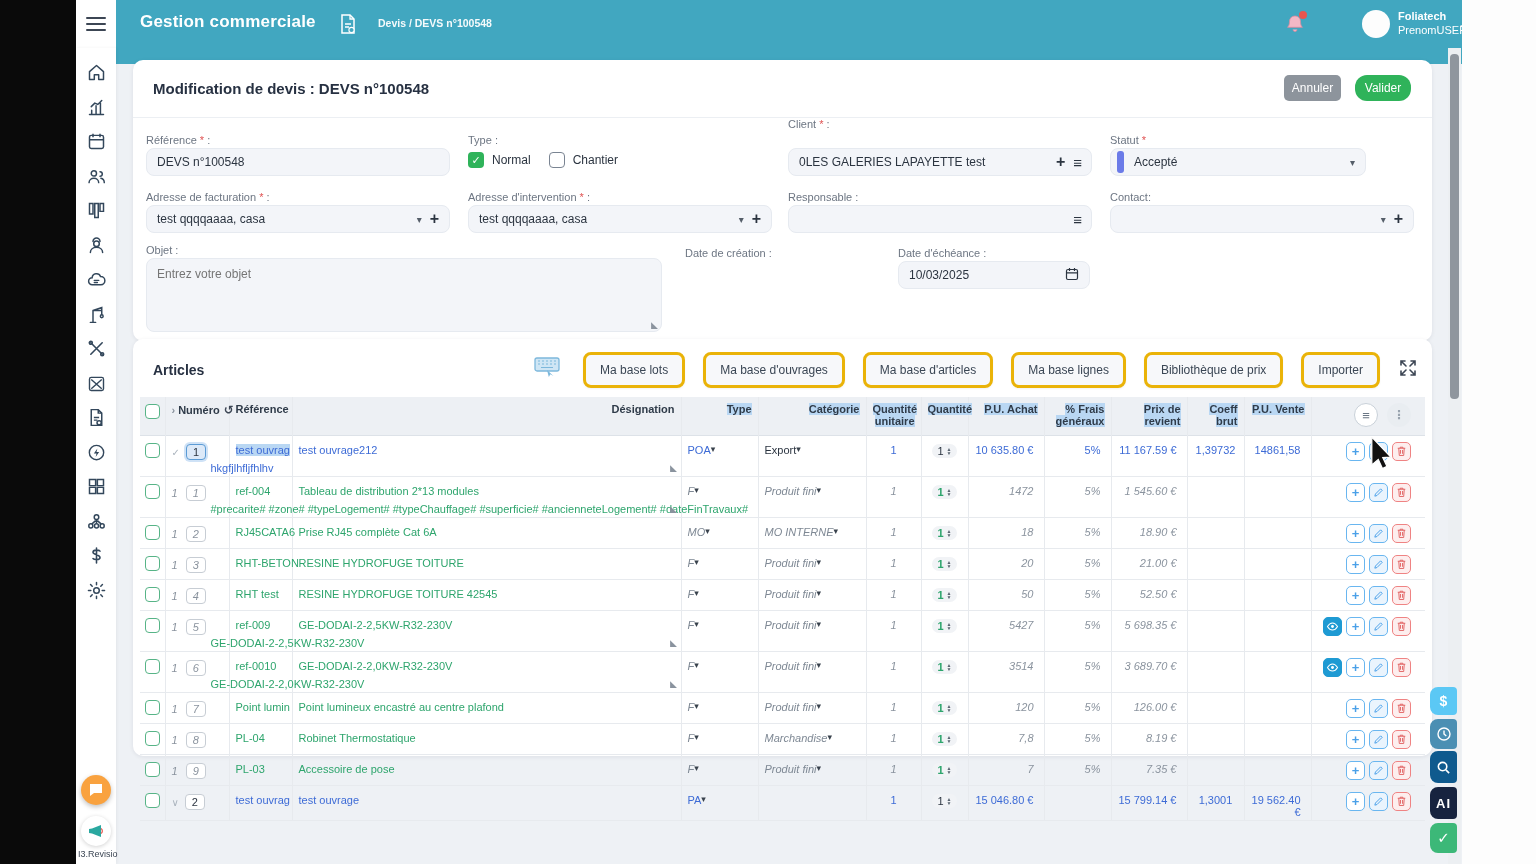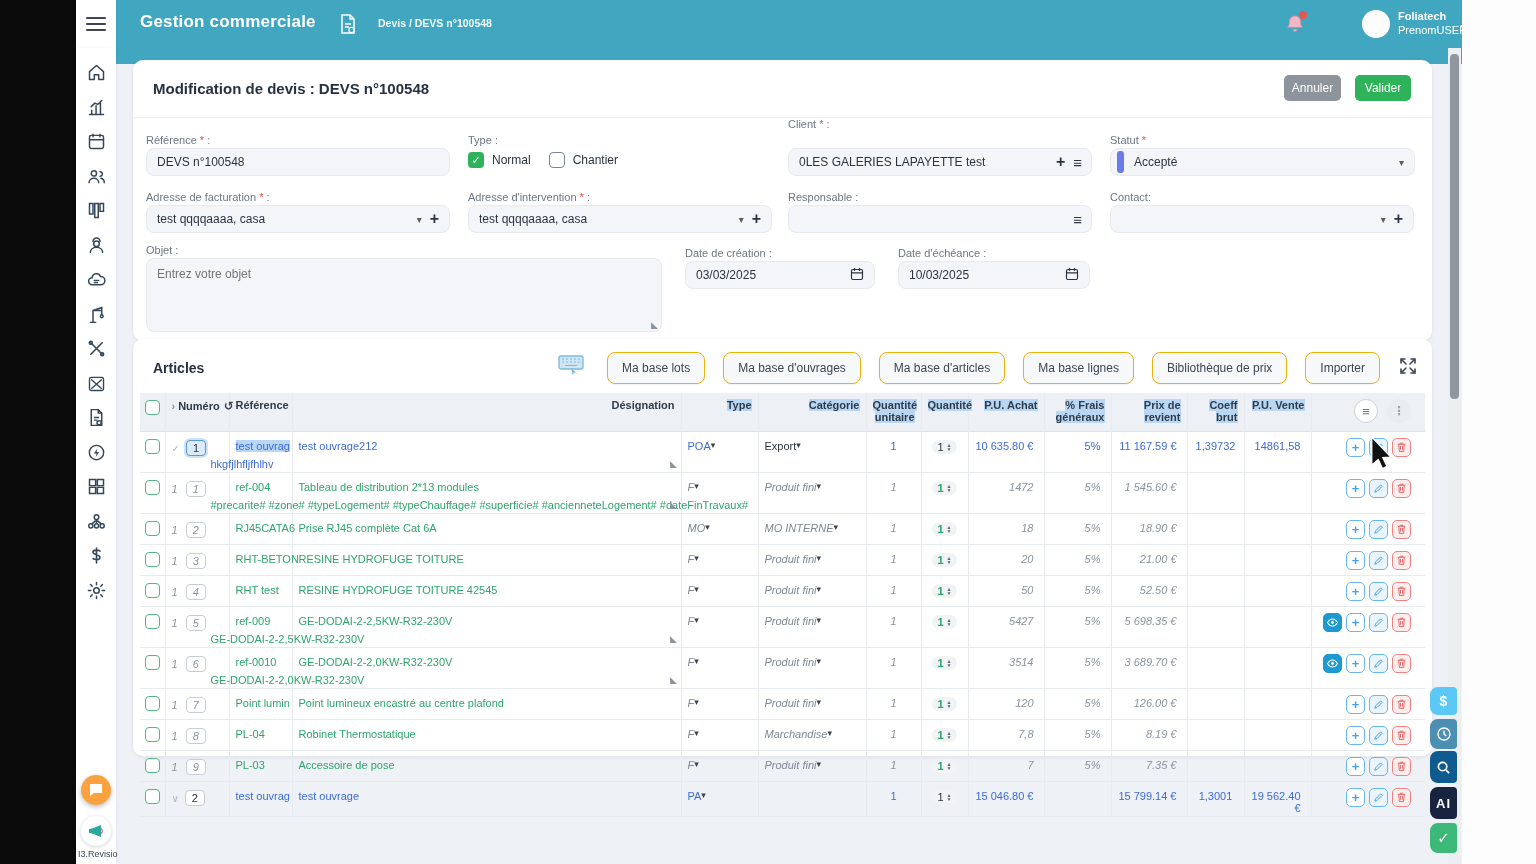--- a/index.html
+++ b/index.html
@@ -38,21 +38,21 @@
   
   .card { position:absolute; left:57px; width:1299px; background:#fff; border-radius:10px;
           box-shadow:0 1px 4px rgba(20,30,50,.08); }
   #card-form { top:60px; height:281px; }
   #card-articles { top:339px; height:417px; }
 
   
   #form-title { left:20px; top:20px; font-size:15px; font-weight:bold; color:#273142; }
   #btn-cancel { left:1151px; top:15px; width:57px; height:26px; background:#8d949c; color:#fff; border-radius:5px;
                 font-size:12px; display:flex; align-items:center; justify-content:center; }
-  #btn-submit { left:1222px; top:15px; width:56px; height:26px; background:#2fb35a; color:#fff; border-radius:5px;
+  #btn-submit { left:1222px; top:15px; width:56px; height:26px; background:#2fb35a; color:#fff; border-radius:12px;
                 font-size:12px; display:flex; align-items:center; justify-content:center; }
   #form-divider { left:0; top:57px; width:1299px; height:1px; background:#eceff3; }
   .flabel { position:absolute; font-size:11px; color:#6d7683; }
   .flabel .req { color:#e05252; }
   .finput { position:absolute; height:28px; background:#f3f5f9; border:1px solid #e6eaf0; border-radius:8px;
             font-size:12px; color:#2b3440; display:flex; align-items:center; padding:0 10px; }
   .finput .grow { flex:1; white-space:nowrap; overflow:hidden; }
   .caret-sm { color:#555e69; font-size:10px; margin-left:8px; }
   .plus-ic { color:#2b3440; font-size:16px; font-weight:bold; margin-left:8px; line-height:1; }
   .list-ic { margin-left:8px; font-size:15px; color:#2b3440; line-height:1; letter-spacing:-1px; }
@@ -63,21 +63,21 @@
   .chk.off { background:#fff; border:1.6px solid #7a8492; }
   #objet-area { position:absolute; left:13px; top:198px; width:516px; height:74px; background:#f3f5f9;
                 border:1px solid #e6eaf0; border-radius:8px; font-size:12px; color:#6d7683; padding:8px 10px;
                 font-family:inherit; resize:none; }
   .resize-glyph { position:absolute; font-size:9px; color:#8a939e; transform:scaleX(-1); }
   .cal-ic { margin-left:auto; }
 
   
   #articles-head { display:flex; align-items:center; padding:13px 14px 9px 20px; gap:18px; }
   #articles-title { font-size:14px; font-weight:bold; color:#273142; margin-right:auto; }
-  .tool-btn { background:#f7f8fa; border:1px solid #eab308; box-shadow:0 1px 2px rgba(0,0,0,.05);
+  .tool-btn { background:#f7f8fa; border:3px solid #eab308; box-shadow:0 1px 2px rgba(0,0,0,.05);
               border-radius:8px; padding:8px 14px; font-size:12px; color:#3a4654; white-space:nowrap; }
   #kb-icon { margin-right:4px; }
 
   
   #articles-table { table-layout:fixed; width:1285px; margin-left:7px; border-collapse:collapse; font-size:11px; }
   th,td { vertical-align:top; padding:8px 6px 2px 6px; border-left:1px solid #e7eaee; }
   th:first-child, td:first-child { border-left:none; }
   thead th { background:#edf0f4; color:#2f3b49; font-weight:bold; text-align:right; height:38px; padding-top:6px; }
   tbody tr { border-bottom:1px solid #e7eaee; height:31px; }
   thead tr { border-bottom:1px solid #dde2e8; }
@@ -320,21 +320,21 @@
     </div>
 
     <div class="flabel" style="left:655px;top:58px"><span>Client</span><span class="req"> *</span> :</div>
     <div class="finput" style="left:655px;top:88px;width:304px">
       <span class="grow">0LES GALERIES LAPAYETTE test</span>
       <span class="plus-ic">+</span>
       <span class="list-ic">≡</span>
     </div>
 
     <div class="flabel" style="left:977px;top:74px"><span>Statut</span><span class="req"> *</span></div>
-    <div class="finput" style="left:977px;top:88px;width:305px">
+    <div class="finput" style="left:977px;top:88px;width:256px">
       <span id="statut-bar"></span>
       <span class="grow">Accepté</span>
       <span class="caret-sm">▾</span>
     </div>
 
     <div class="flabel" style="left:13px;top:131px"><span>Adresse de facturation</span><span class="req"> *</span> :</div>
     <div class="finput" style="left:13px;top:145px;width:304px">
       <span class="grow">test qqqqaaaa, casa</span>
       <span class="caret-sm">▾</span>
       <span class="plus-ic">+</span>
@@ -358,27 +358,20 @@
       <span class="grow"></span>
       <span class="caret-sm">▾</span>
       <span class="plus-ic">+</span>
     </div>
 
     <div class="flabel" style="left:13px;top:184px">Objet :</div>
     <textarea id="objet-area" placeholder="Entrez votre objet" style=""></textarea>
     <span class="resize-glyph" style="left:518px;top:260px">◢</span>
 
     <div class="flabel" style="left:552px;top:187px">Date de création :</div>
-    <div class="finput" style="left:552px;top:201px;width:190px">
-      <span class="grow">03/03/2025</span>
-      <span class="cal-ic"><svg width="14" height="14" viewBox="0 0 14 14" fill="none" stroke="#2b3440" stroke-width="1.2">
-            <rect x="1.5" y="2.5" width="11" height="10" rx="1.5"></rect>
-            <path d="M4.5 1v3M9.5 1v3M1.5 5.8h11"></path>
-          </svg></span>
-    </div>
 
     <div class="flabel" style="left:765px;top:187px">Date d'échéance :</div>
     <div class="finput" style="left:765px;top:201px;width:192px">
       <span class="grow">10/03/2025</span>
       <span class="cal-ic"><svg width="14" height="14" viewBox="0 0 14 14" fill="none" stroke="#2b3440" stroke-width="1.2">
             <rect x="1.5" y="2.5" width="11" height="10" rx="1.5"></rect>
             <path d="M4.5 1v3M9.5 1v3M1.5 5.8h11"></path>
           </svg></span>
     </div>
   </div>

